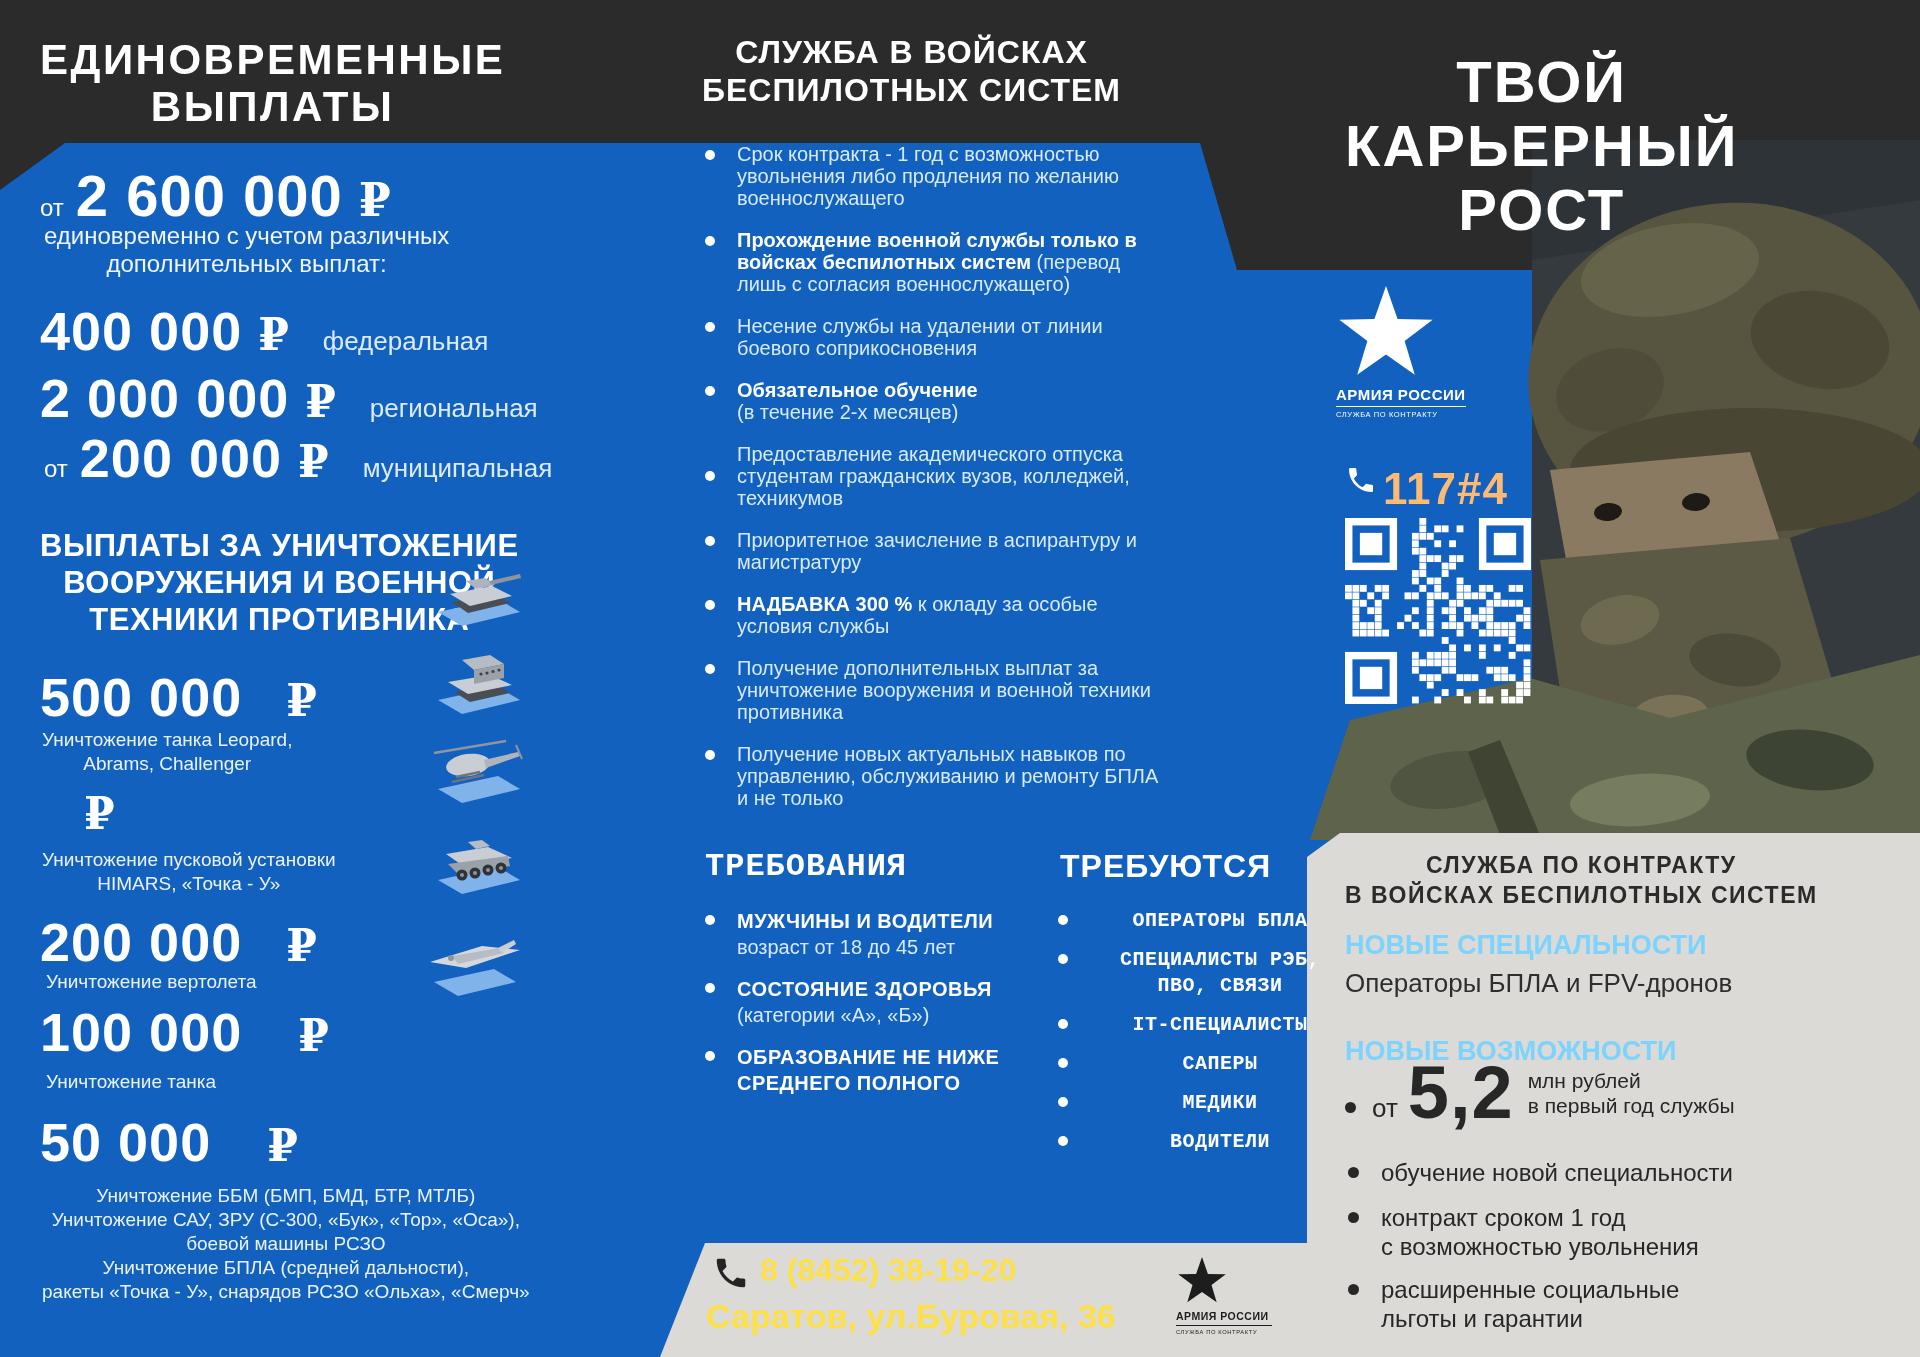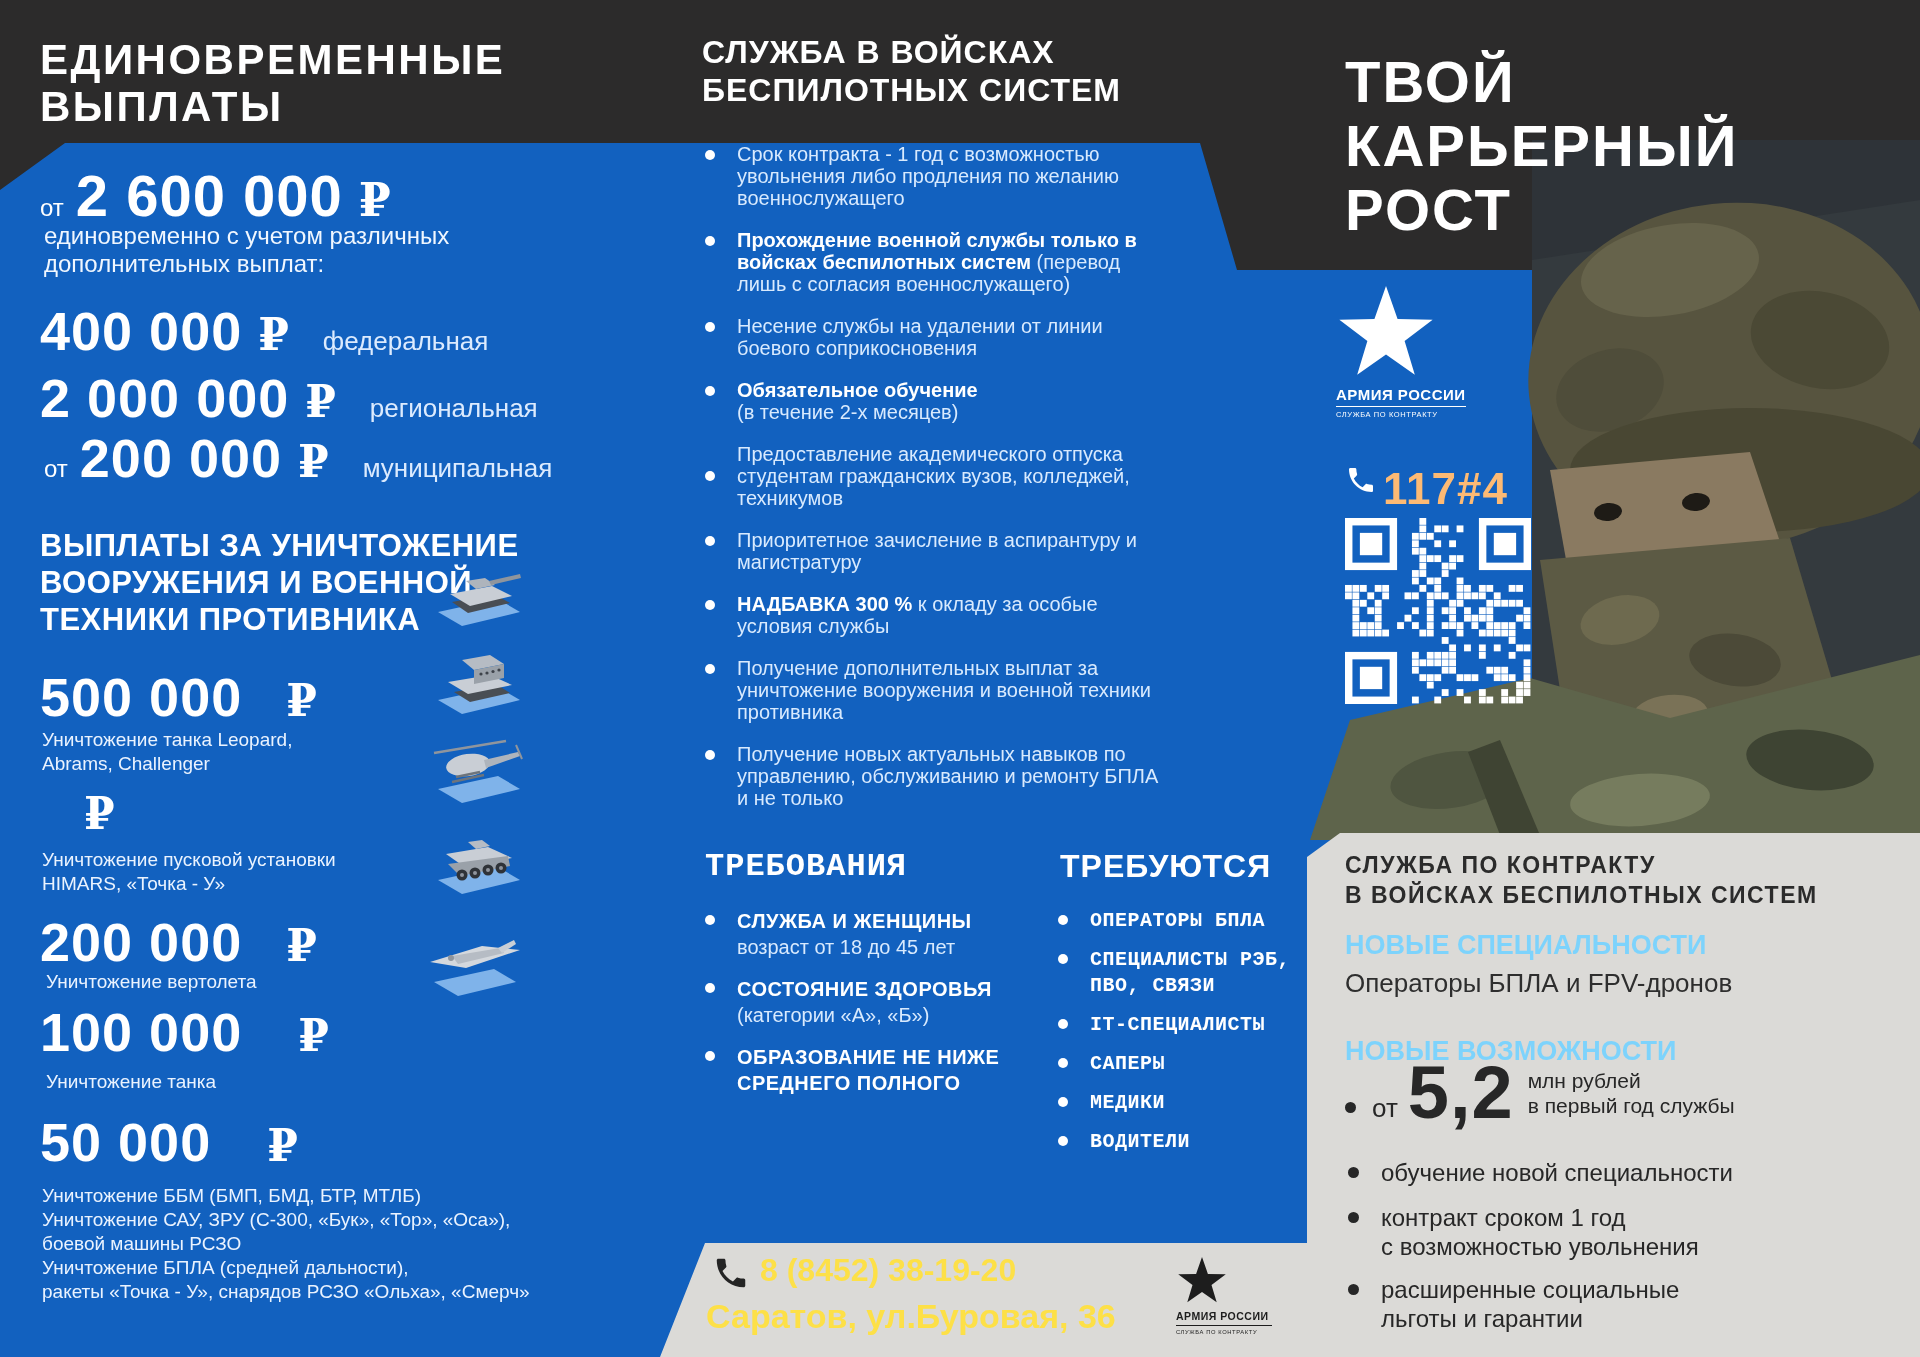--- a/index.html
+++ b/index.html
@@ -4,21 +4,21 @@
 <style>
   html,body{margin:0;padding:0;background:#0d0d0d;}
   #canvas{
     position:relative;width:1920px;height:1357px;overflow:hidden;
     background:#1261BF;
     font-family:"Liberation Sans","DejaVu Sans",sans-serif;
     -webkit-font-smoothing:antialiased;
   }
   .abs{position:absolute;}
   .z5{z-index:5;}
-  .prewrap{white-space:pre-line;}
+  .prewrap{white-space:pre-line;text-align:center;}
   
   #darkband{
     left:0;top:0;width:1920px;height:280px;background:#2C2B2B;z-index:1;
     clip-path:polygon(0 0,1920px 0,1920px 270px,1237px 270px,1200px 143px,65px 143px,0 190px);
   }
   
   #graypanel{
     left:640px;top:825px;width:1280px;height:532px;background:#DBDAD7;z-index:3;
     clip-path:polygon(65px 418px,667px 418px,667px 32px,700px 8px,1280px 8px,1280px 532px,20px 532px);
   }
@@ -269,21 +269,21 @@
     <div class="bitem">
         <span class="dot"></span>
         <p><b></b><span>Получение новых актуальных навыков по управлению, обслуживанию и ремонту БПЛА и не только</span></p>
       </div>
   </div>
 
   <div class="abs z5 sec-head" style="left:705px;top:848px;font-family:Liberation Mono, monospace;">ТРЕБОВАНИЯ</div>
   <div class="abs z5 blist req" style="top:908px;">
     <div class="bitem" style="margin-bottom:16px;">
         <span class="dot"></span>
-        <p><b>СЛУЖБА И ЖЕНЩИНЫ</b><span>возраст от 18 до 45 лет</span></p>
+        <p><b>МУЖЧИНЫ И ВОДИТЕЛИ</b><span>возраст от 18 до 45 лет</span></p>
       </div>
     <div class="bitem" style="margin-bottom:16px;">
         <span class="dot"></span>
         <p><b>СОСТОЯНИЕ ЗДОРОВЬЯ</b><span>(категории «А», «Б»)</span></p>
       </div>
     <div class="bitem">
         <span class="dot"></span>
         <p><b>ОБРАЗОВАНИЕ НЕ НИЖЕ
 СРЕДНЕГО ПОЛНОГО</b><span></span></p>
       </div>

